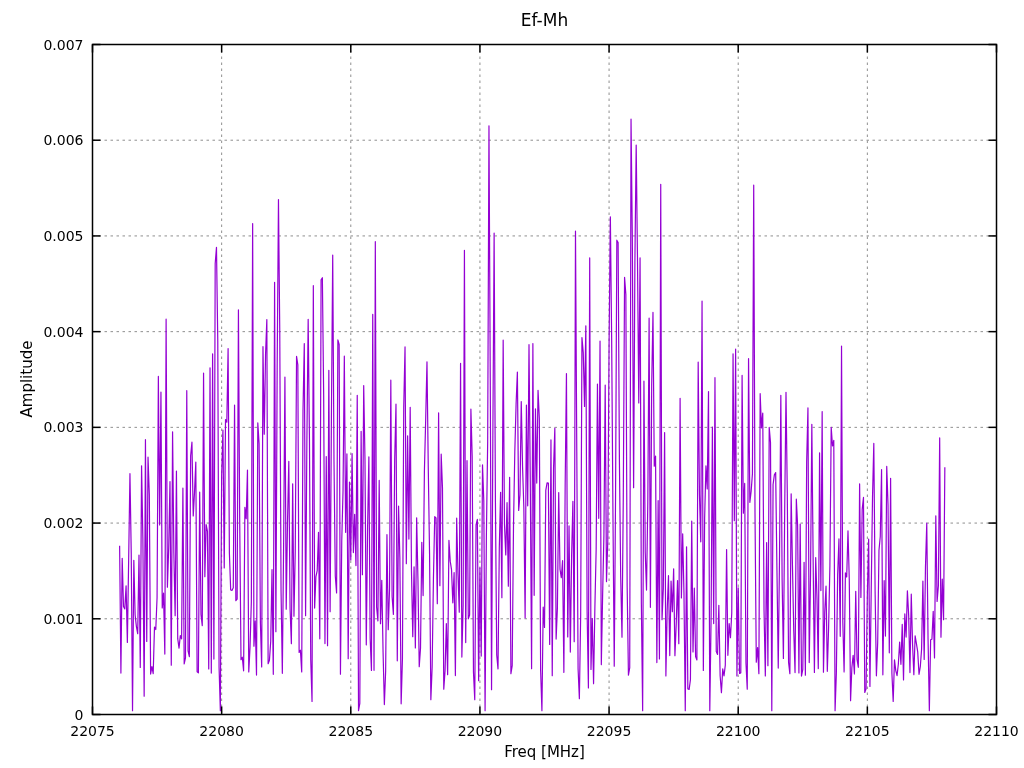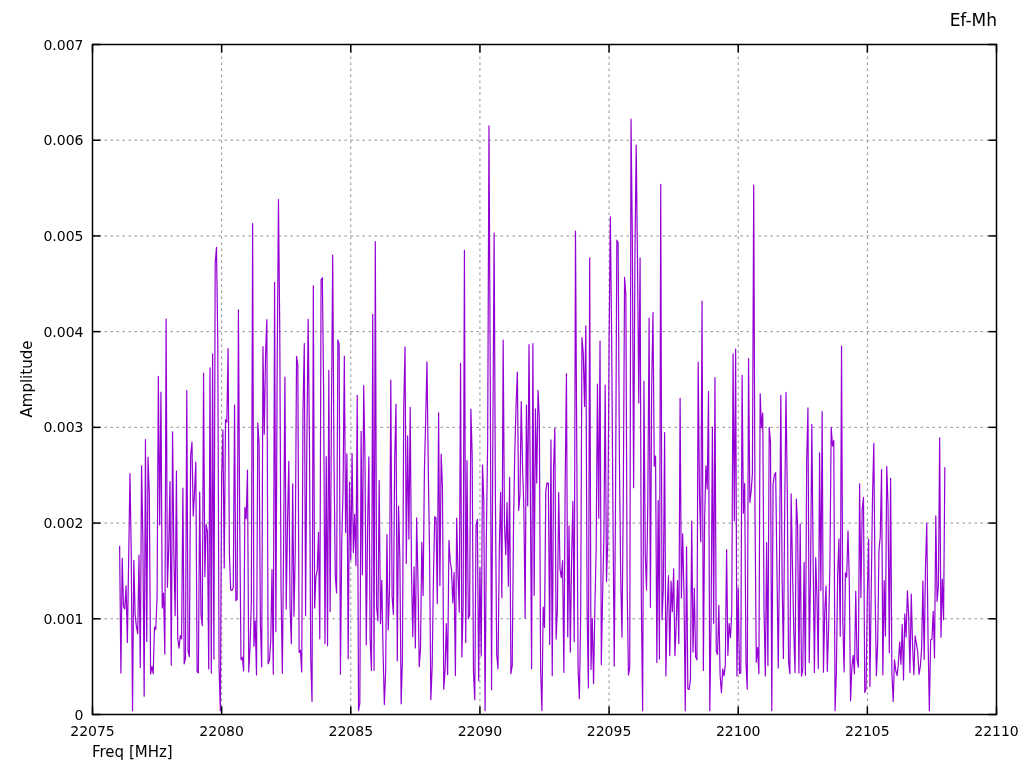--- a/index.html
+++ b/index.html
@@ -1,20 +1,20 @@
 <!DOCTYPE html>
 <html><head>
 <meta charset="utf-8">
 <style>
   html,body{margin:0;padding:0;background:#ffffff;}
   .page{position:relative;width:1024px;height:768px;background:#ffffff;overflow:hidden;
         font-family:"DejaVu Sans","Liberation Sans",sans-serif;color:#000;}
-  .chart-title{position:absolute;top:10px;left:92px;width:905px;text-align:right;
+  .chart-title{position:absolute;top:10px;left:92px;width:905px;text-align:center;
         font-size:17px;line-height:20px;}
-  .x-axis-title{position:absolute;top:743px;left:92px;width:905px;text-align:left;
+  .x-axis-title{position:absolute;top:743px;left:92px;width:905px;text-align:center;
         font-size:15px;line-height:18px;}
   .y-axis-title{position:absolute;top:379px;left:27px;width:0;height:0;font-size:15px;
         white-space:nowrap;display:flex;align-items:center;justify-content:center;}
   .y-axis-title span{transform:rotate(-90deg);display:block;}
   svg{position:absolute;top:0;left:0;}
   svg text{font-family:"DejaVu Sans","Liberation Sans",sans-serif;}
 </style>
 </head>
 <body>
 

